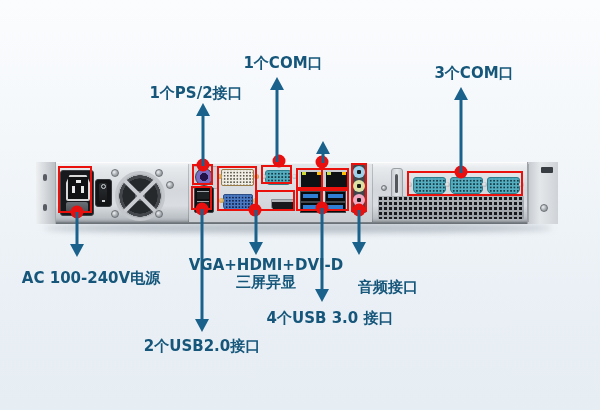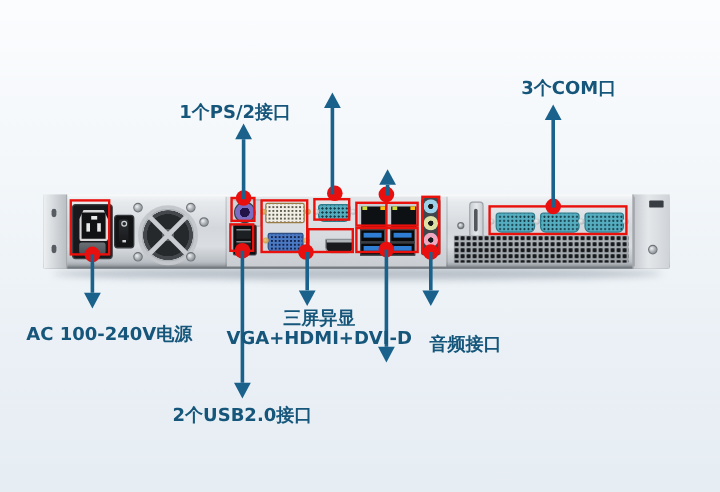--- a/index.html
+++ b/index.html
@@ -213,23 +213,25 @@
   <div class="ahd dn" style="left:77px;top:244px;"></div>
   <div class="vline" style="left:256px;top:210px;height:32px;"></div>
   <div class="ahd dn" style="left:256px;top:242px;"></div>
   <div class="vline" style="left:359px;top:210px;height:32px;"></div>
   <div class="ahd dn" style="left:359px;top:242px;"></div>
   <div class="vline" style="left:322px;top:208px;height:81px;"></div>
   <div class="ahd dn" style="left:322px;top:289px;"></div>
   <div class="vline" style="left:202px;top:209px;height:110px;"></div>
   <div class="ahd dn" style="left:202px;top:319px;"></div>
 
+  <div class="lbl" style="left:283px;top:54px;">1个COM口</div>
   <div class="lbl" style="left:462px;top:64px;margin-left:12px;">3个COM口</div>
   <div class="lbl" style="left:196px;top:84px;">1个PS/2接口</div>
   <div class="lbl" style="left:91px;top:269px;">AC 100-240V电源</div>
   <div class="lbl lbl2" style="left:266px;top:257px;">
+    <div>VGA+HDMI+DVI-D</div>
     <div>三屏异显</div>
-    <div>VGA+HDMI+DVI-D</div>
   </div>
   <div class="lbl" style="left:388px;top:259px;margin-top:19px;">音频接口</div>
+  <div class="lbl" style="left:330px;top:309px;">4个USB 3.0 接口</div>
   <div class="lbl" style="left:202px;top:337px;">2个USB2.0接口</div>
 
 </div>
 
 </body></html>

